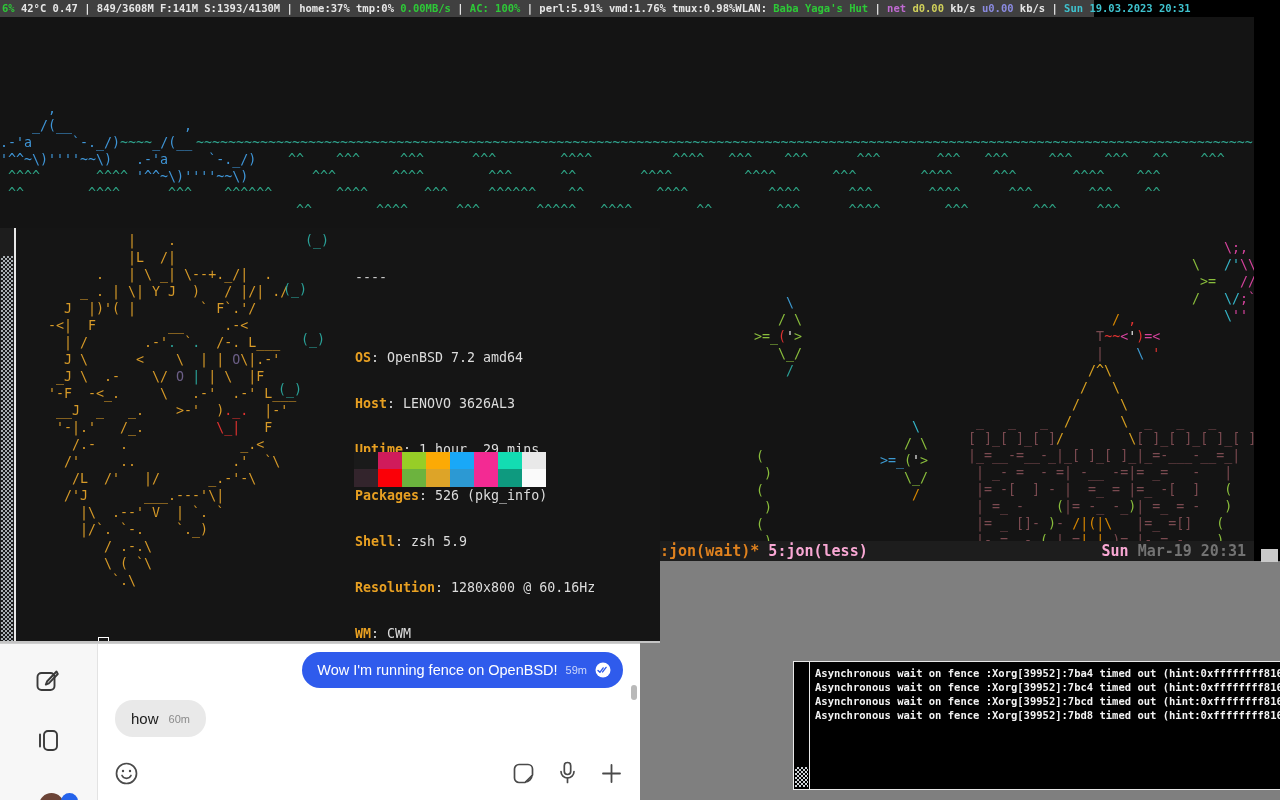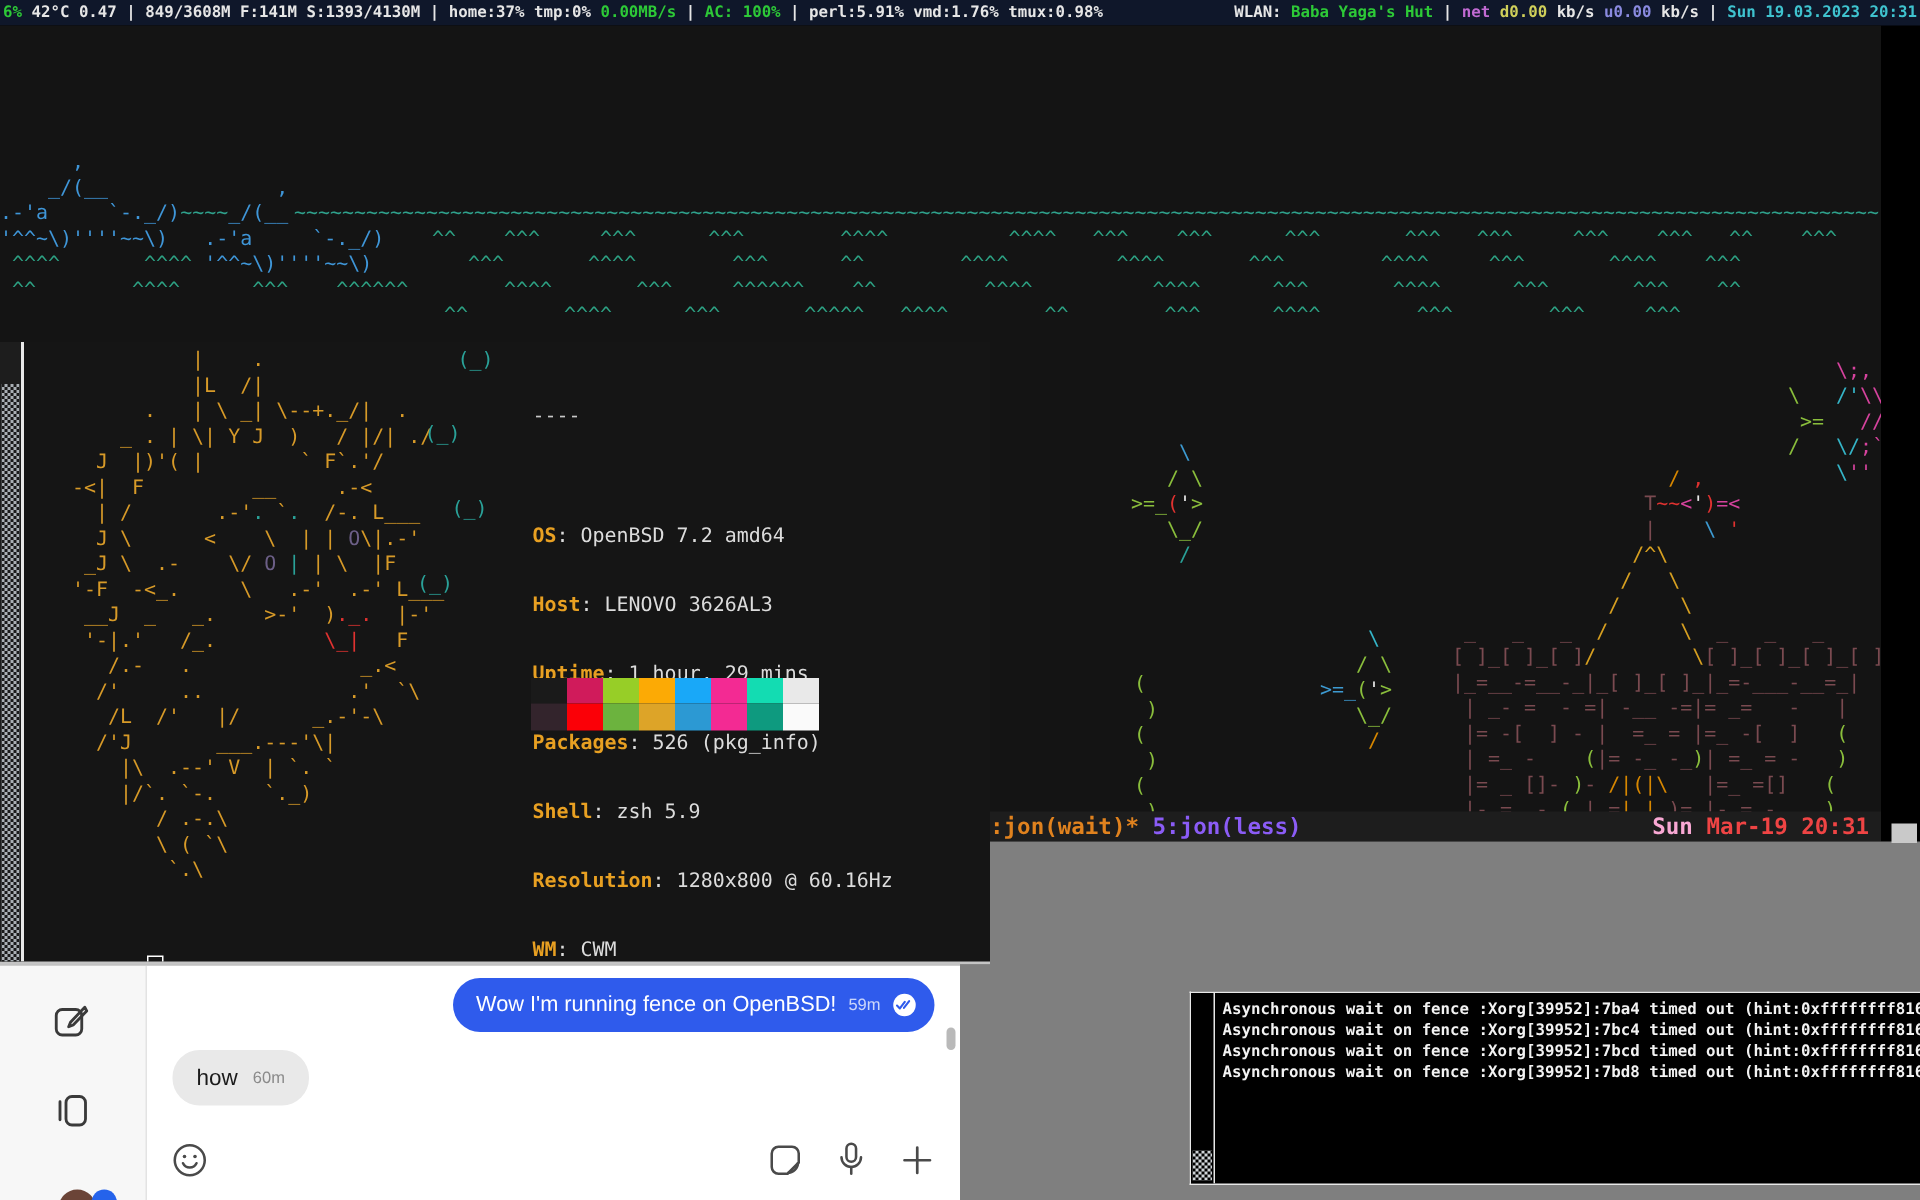--- a/index.html
+++ b/index.html
@@ -2,21 +2,21 @@
 <html><head>
 <meta charset="utf-8">
 <style>
   html,body{margin:0;padding:0;}
   body{width:1280px;height:800px;background:#000;position:relative;overflow:hidden;
        font-family:"DejaVu Sans Mono",monospace;}
   .abs{position:absolute;}
   .sans{font-family:"Liberation Sans",sans-serif;}
 
   
-  #topbar{left:0;top:0;width:1280px;height:17px;background:#0f172a;display:flex;
+  #topbar{left:0;top:0;width:1094px;height:17px;background:#404040;display:flex;
           justify-content:space-between;font-size:10.5px;font-weight:bold;line-height:17px;
           white-space:pre;color:#e6e6e6;padding:0 2px;box-sizing:border-box;}
 
   
   #terminal{left:0;top:17px;width:1254px;height:544px;background:#141414;overflow:hidden;}
   #aquarium{left:0;top:0;width:1254px;height:524px;overflow:hidden;}
   .artblock{position:absolute;font-size:13.3px;line-height:17px;white-space:pre;}
   .artrow{height:17px;}
   #tmuxbar{left:0;top:524px;width:1254px;height:20px;background:#1d1d1d;font-size:15px;
            font-weight:bold;line-height:20px;white-space:pre;overflow:hidden;}
@@ -90,22 +90,22 @@
       <div class="artblock" style="left: 196px; top: 117px; color: rgb(47, 161, 140);">~~~~~~~~~~~~~~~~~~~~~~~~~~~~~~~~~~~~~~~~~~~~~~~~~~~~~~~~~~~~~~~~~~~~~~~~~~~~~~~~~~~~~~~~~~~~~~~~~~~~~~~~~~~~~~~~~~~~~~~~~~~~~~~~~~~~</div>
       <div class="artblock" style="left: 0px; top: 83px;"><div class="artrow"><span style="color: rgb(63, 150, 216);">      ,</span></div><div class="artrow"><span style="color: rgb(63, 150, 216);">    _/(__              ,</span></div><div class="artrow"><span style="color: rgb(63, 150, 216);">.-'a     `-._/)</span><span style="color: rgb(47, 161, 140);">~~~~</span><span style="color: rgb(63, 150, 216);">_/(__</span></div><div class="artrow"><span style="color: rgb(63, 150, 216);">'^^~\)''''~~\)   .-'a     `-._/)</span></div><div class="artrow"><span style="color: rgb(45, 161, 131);"> ^^^^       ^^^^ </span><span style="color: rgb(63, 150, 216);">'^^~\)''''~~\)</span></div><div class="artrow"><span style="color: rgb(45, 161, 131);"> ^^        ^^^^      ^^^    ^^^^^^</span></div></div>
       <div class="artblock" style="left: 288px; top: 134px;"><div class="artrow"><span style="color: rgb(45, 161, 131);">^^    ^^^     ^^^      ^^^        ^^^^          ^^^^   ^^^    ^^^      ^^^       ^^^   ^^^     ^^^    ^^^   ^^    ^^^</span></div><div class="artrow"><span style="color: rgb(45, 161, 131);">   ^^^       ^^^^        ^^^      ^^        ^^^^         ^^^^       ^^^        ^^^^     ^^^       ^^^^    ^^^</span></div><div class="artrow"><span style="color: rgb(45, 161, 131);">      ^^^^       ^^^     ^^^^^^    ^^         ^^^^          ^^^^      ^^^       ^^^^      ^^^       ^^^    ^^</span></div><div class="artrow"><span style="color: rgb(45, 161, 131);"> ^^        ^^^^      ^^^       ^^^^^   ^^^^        ^^        ^^^      ^^^^        ^^^        ^^^     ^^^</span></div></div>
       <div class="artblock" style="left: 754px; top: 277px;"><div class="artrow"><span style="color: rgb(61, 154, 209);">    \</span></div><div class="artrow"><span style="color: rgb(138, 190, 60);">   / \</span></div><div class="artrow"><span style="color: rgb(138, 190, 60);">&gt;=_</span><span style="color: rgb(224, 50, 48);">(</span><span style="color: rgb(232, 232, 232);">'</span><span style="color: rgb(138, 190, 60);">&gt;</span></div><div class="artrow"><span style="color: rgb(138, 190, 60);">   \_/</span></div><div class="artrow"><span style="color: rgb(42, 161, 152);">    /</span></div></div>
       <div class="artblock" style="left: 880px; top: 401px;"><div class="artrow"><span style="color: rgb(53, 181, 200);">    \</span></div><div class="artrow"><span style="color: rgb(138, 190, 60);">   / \</span></div><div class="artrow"><span style="color: rgb(61, 154, 209);">&gt;=_</span><span style="color: rgb(138, 190, 60);">(</span><span style="color: rgb(232, 232, 232);">'</span><span style="color: rgb(138, 190, 60);">&gt;</span></div><div class="artrow"><span style="color: rgb(138, 190, 60);">   \_/</span></div><div class="artrow"><span style="color: rgb(215, 135, 0);">    /</span></div></div>
       <div class="artblock" style="left: 1192px; top: 222px;"><div class="artrow"><span style="color: rgb(214, 67, 158);">    \;,</span></div><div class="artrow"><span style="color: rgb(138, 190, 60);">\</span><span style="color: transparent;">   </span><span style="color: rgb(53, 181, 200);">/'</span><span style="color: rgb(214, 67, 158);">\\</span></div><div class="artrow"><span style="color: rgb(138, 190, 60);"> &gt;=</span><span style="color: transparent;">   </span><span style="color: rgb(214, 67, 158);">//</span></div><div class="artrow"><span style="color: rgb(138, 190, 60);">/</span><span style="color: transparent;">   </span><span style="color: rgb(53, 181, 200);">\</span><span style="color: rgb(53, 181, 200);">/</span><span style="color: rgb(214, 67, 158);">;`</span></div><div class="artrow"><span style="color: rgb(53, 181, 200);">    \</span><span style="color: rgb(214, 67, 158);">''</span></div></div>
       <div class="artblock" style="left: 944px; top: 277px;"><div class="artrow"><span style="color: transparent;"> </span></div><div class="artrow"><span style="color: rgb(215, 135, 0);">                     /</span><span style="color: transparent;"> </span><span style="color: rgb(224, 50, 48);">,</span></div><div class="artrow"><span style="color: transparent;">                   </span><span style="color: rgb(122, 74, 80);">T</span><span style="color: rgb(224, 50, 48);">~~</span><span style="color: rgb(214, 67, 158);">&lt;</span><span style="color: rgb(232, 232, 232);">'</span><span style="color: rgb(224, 50, 48);">)</span><span style="color: rgb(214, 67, 158);">=&lt;</span></div><div class="artrow"><span style="color: transparent;">                   </span><span style="color: rgb(122, 74, 80);">|</span><span style="color: transparent;">    </span><span style="color: rgb(61, 154, 209);">\</span><span style="color: transparent;"> </span><span style="color: rgb(224, 50, 48);">'</span></div><div class="artrow"><span style="color: rgb(215, 160, 33);">                  /^\</span></div><div class="artrow"><span style="color: rgb(215, 160, 33);">                 /   \</span></div><div class="artrow"><span style="color: rgb(215, 160, 33);">                /     \</span></div><div class="artrow"><span style="color: transparent;">    </span><span style="color: rgb(122, 74, 80);">_   _   _  </span><span style="color: rgb(215, 160, 33);">/      \</span><span style="color: rgb(122, 74, 80);">  _   _   _</span></div><div class="artrow"><span style="color: transparent;">   </span><span style="color: rgb(122, 74, 80);">[ ]_[ ]_[ ]</span><span style="color: rgb(215, 160, 33);">/        \</span><span style="color: rgb(122, 74, 80);">[ ]_[ ]_[ ]_[ ]</span></div><div class="artrow"><span style="color: transparent;">   </span><span style="color: rgb(122, 74, 80);">|_=__-=__-_|_[ ]_[ ]_|_=-___-__=_|</span></div><div class="artrow"><span style="color: transparent;">    </span><span style="color: rgb(122, 74, 80);">| _- =  - =| -__ -=|= _=   -   |</span></div><div class="artrow"><span style="color: transparent;">    </span><span style="color: rgb(122, 74, 80);">|= -[  ] - |  =_ = |=_ -[  ]   </span><span style="color: rgb(138, 190, 60);">(</span></div><div class="artrow"><span style="color: transparent;">    </span><span style="color: rgb(122, 74, 80);">| =_ -    </span><span style="color: rgb(138, 190, 60);">(</span><span style="color: rgb(122, 74, 80);">|= -_ -_</span><span style="color: rgb(138, 190, 60);">)</span><span style="color: rgb(122, 74, 80);">| =_ = -   </span><span style="color: rgb(138, 190, 60);">)</span></div><div class="artrow"><span style="color: transparent;">    </span><span style="color: rgb(122, 74, 80);">|= _ []- </span><span style="color: rgb(138, 190, 60);">)</span><span style="color: rgb(122, 74, 80);">- </span><span style="color: rgb(215, 135, 0);">/|(|\</span><span style="color: rgb(122, 74, 80);">   |=_ =[]   </span><span style="color: rgb(138, 190, 60);">(</span></div><div class="artrow"><span style="color: transparent;">    </span><span style="color: rgb(122, 74, 80);">|- =_ - </span><span style="color: rgb(138, 190, 60);">(</span><span style="color: rgb(122, 74, 80);"> | =</span><span style="color: rgb(215, 135, 0);">| |</span><span style="color: rgb(122, 74, 80);"> )= |- = -    </span><span style="color: rgb(138, 190, 60);">)</span></div></div>
       <div class="artblock" style="left: 756px; top: 431px;"><div class="artrow"><span style="color: rgb(138, 190, 60);">(</span></div><div class="artrow"><span style="color: rgb(138, 190, 60);"> )</span></div><div class="artrow"><span style="color: rgb(138, 190, 60);">(</span></div><div class="artrow"><span style="color: rgb(138, 190, 60);"> )</span></div><div class="artrow"><span style="color: rgb(138, 190, 60);">(</span></div><div class="artrow"><span style="color: rgb(138, 190, 60);"> )</span></div></div>
     </div>
   <div id="tmuxbar" class="abs">
-    <span id="tmux-left"><span style="color: rgb(224, 130, 30);">:jon(wait)*</span><span style="color: #8b5cf6;"> 5:jon(less)</span></span>
-    <span id="tmux-right"><span style="color: #f9a8d4;">Sun </span><span style="color: #ef4444;">Mar-19 20:31</span></span>
+    <span id="tmux-left"><span style="color: rgb(224, 130, 30);">:jon(wait)*</span><span style="color: #f9a8d4;"> 5:jon(less)</span></span>
+    <span id="tmux-right"><span style="color: #f9a8d4;">Sun </span><span style="color: #737373;">Mar-19 20:31</span></span>
   </div>
 </div>
 
 <div id="root-gray" class="abs"></div>
 <div id="gray-square" class="abs"></div>
 
 <div id="fetchwin" class="abs">
   <div id="fetch-scrolltrack" class="abs">
     <div id="fetch-thumb" class="abs"></div>
   </div>

